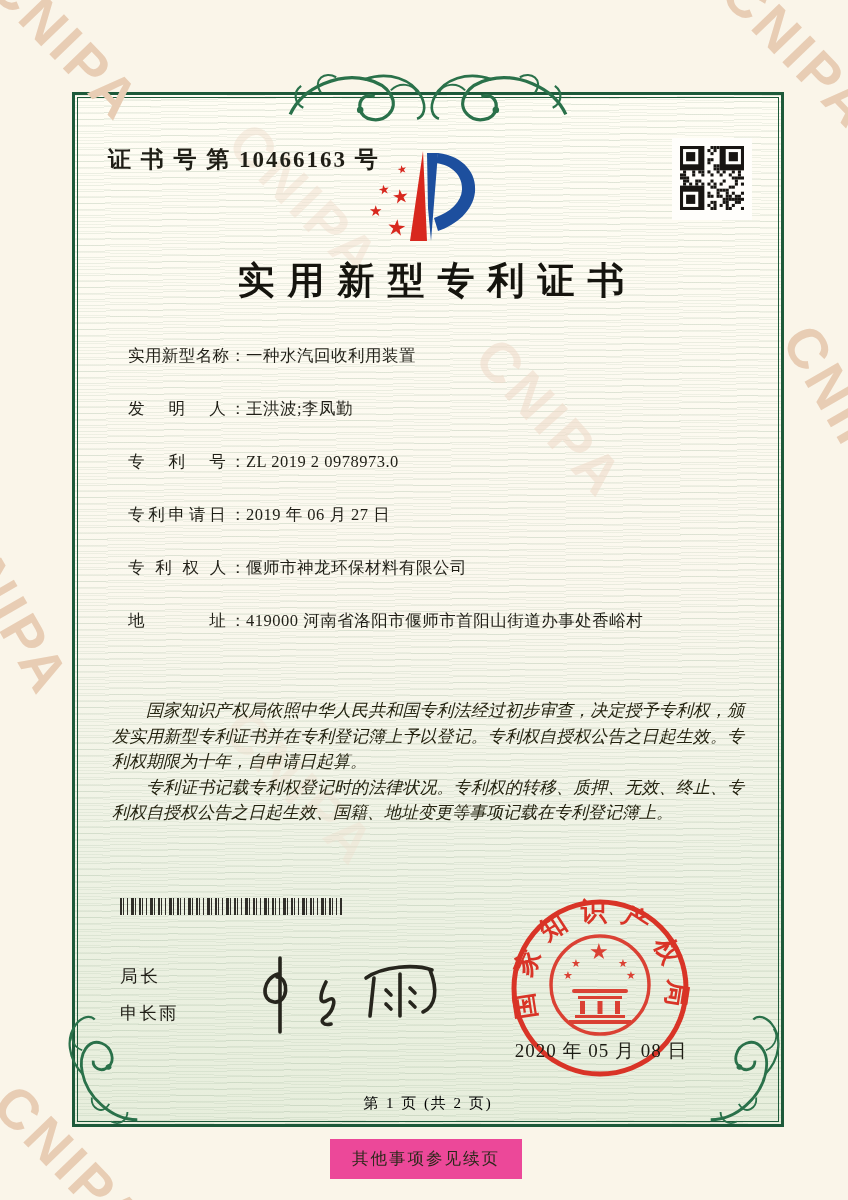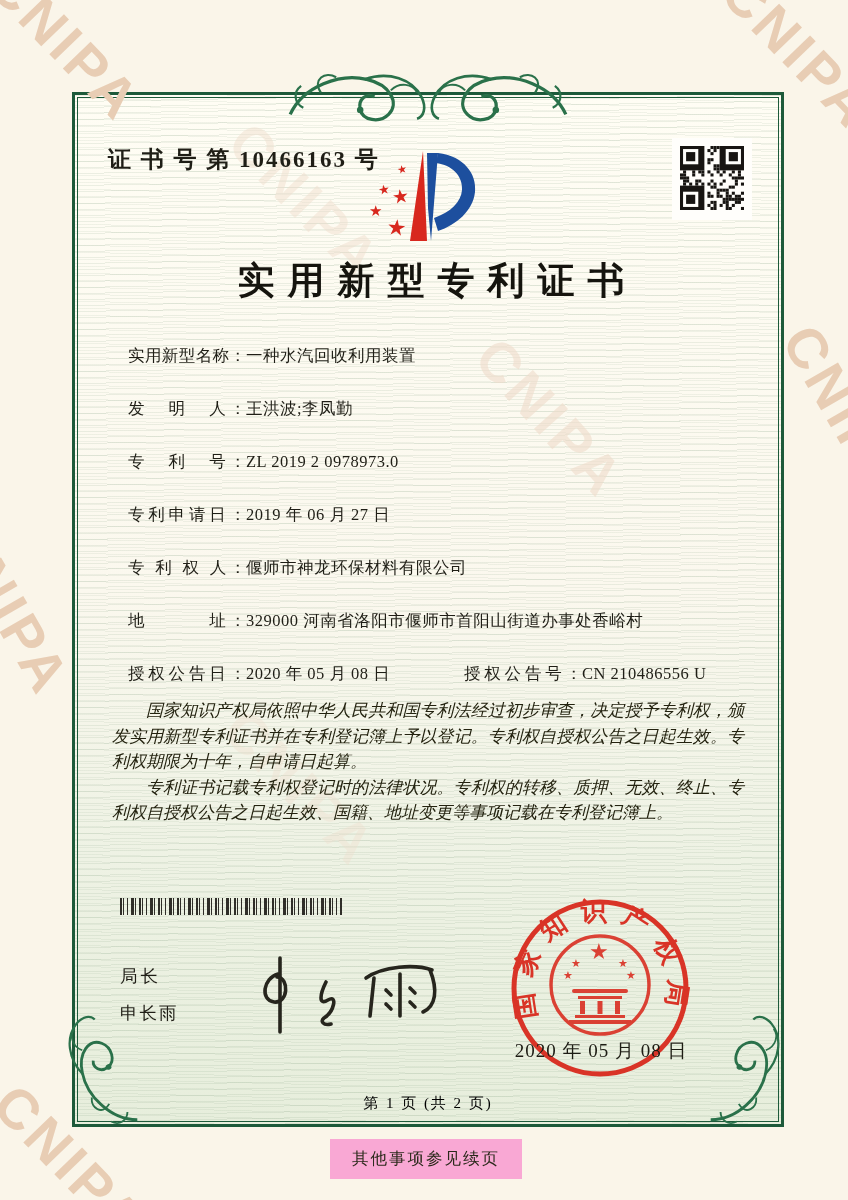--- a/index.html
+++ b/index.html
@@ -53,21 +53,21 @@
   .sig-title{position:absolute;left:48px;top:872px;font-size:17.5px;letter-spacing:3px;}
   .sig-name{position:absolute;left:48px;top:909px;font-size:17.5px;letter-spacing:2px;}
   .signature{position:absolute;left:178px;top:860px;}
 
   .seal{position:absolute;left:433px;top:801px;mix-blend-mode:multiply;opacity:.95;}
   .seal-date{position:absolute;left:441px;top:946px;width:176px;text-align:center;
     font-size:19px;letter-spacing:1px;color:#1d1c14;white-space:nowrap;}
 
   .page-info{position:absolute;left:0;top:1002px;width:100%;text-align:center;font-size:15px;letter-spacing:2px;color:#000000;}
 
-  .cont-box{position:absolute;left:330px;top:1139px;z-index:5;background:#f9a8d4;
+  .cont-box{position:absolute;left:330px;top:1139px;z-index:5;background:#ec4899;
     padding:9px 22px;font-size:16.5px;letter-spacing:2px;color:#2a291a;}
 </style>
 </head>
 <body>
 
 <div class="page">
 
   <div class="wm" style="left:-65px;top:10px;transform:rotate(46deg);">CNIPA</div>
   <div class="wm" style="left:668px;top:18px;transform:rotate(46deg);">CNIPA</div>
   <div class="wm light" style="left:175px;top:168px;transform:rotate(46deg);opacity:.45;">CNIPA</div>
@@ -242,24 +242,21 @@
       <div class="frow">
         <span class="flabel">专　利　号：</span><span class="fvalue">ZL 2019 2 0978973.0</span>
       </div>
       <div class="frow">
         <span class="flabel">专利申请日：</span><span class="fvalue">2019 年 06 月 27 日</span>
       </div>
       <div class="frow">
         <span class="flabel">专 利 权 人：</span><span class="fvalue">偃师市神龙环保材料有限公司</span>
       </div>
       <div class="frow">
-        <span class="flabel">地　　　址：</span><span class="fvalue">329000 河南省洛阳市偃师市首阳山街道办事处香峪村</span>
-      </div>
-      <div class="frow">
-        <span class="flabel">授权公告日：</span><span class="fvalue inline1">2020 年 05 月 08 日</span><span class="flabel">授权公告号：</span><span class="fvalue">CN 210486556 U</span>
+        <span class="flabel">地　　　址：</span><span class="fvalue">419000 河南省洛阳市偃师市首阳山街道办事处香峪村</span>
       </div>
     </div>
 
     <div class="paras">
       <p>国家知识产权局依照中华人民共和国专利法经过初步审查，决定授予专利权，颁发实用新型专利证书并在专利登记簿上予以登记。专利权自授权公告之日起生效。专利权期限为十年，自申请日起算。</p>
       <p>专利证书记载专利权登记时的法律状况。专利权的转移、质押、无效、终止、专利权自授权公告之日起生效、国籍、地址变更等事项记载在专利登记簿上。</p>
     </div>
 
     <div class="barcode"></div>
 

